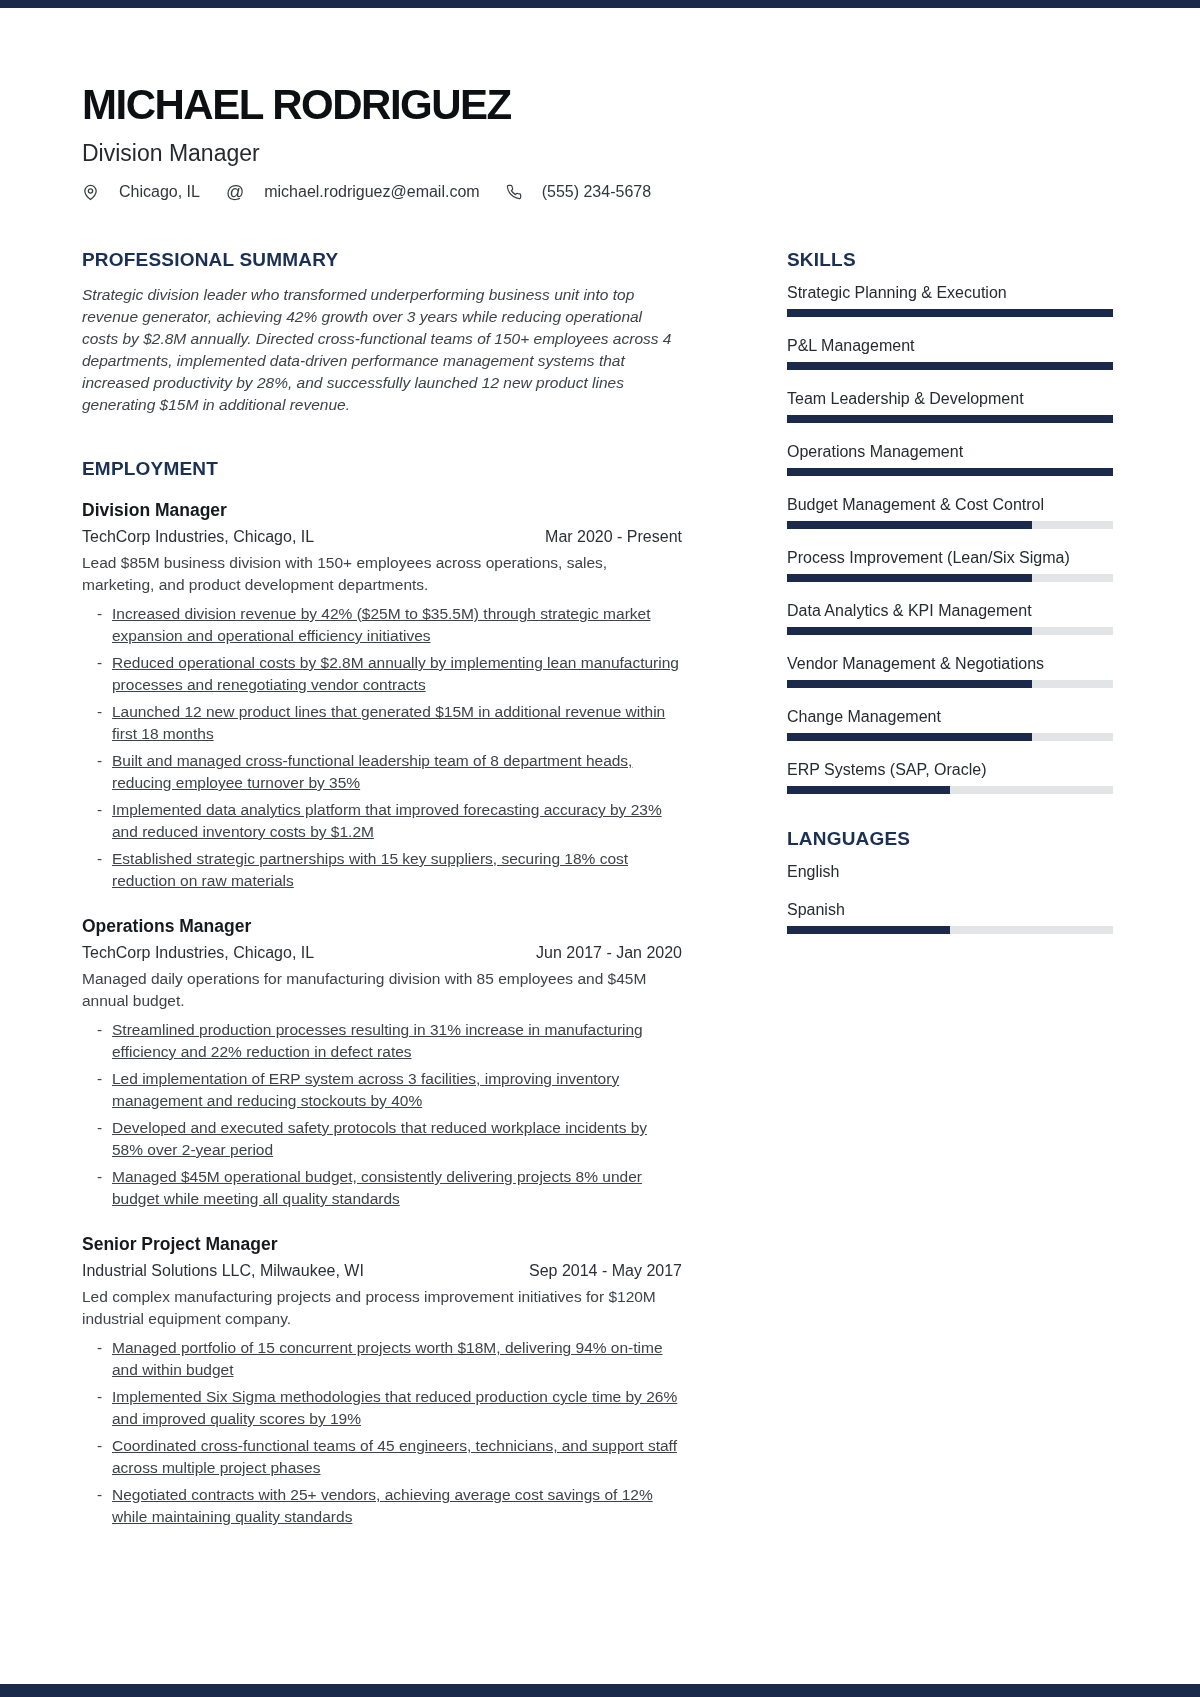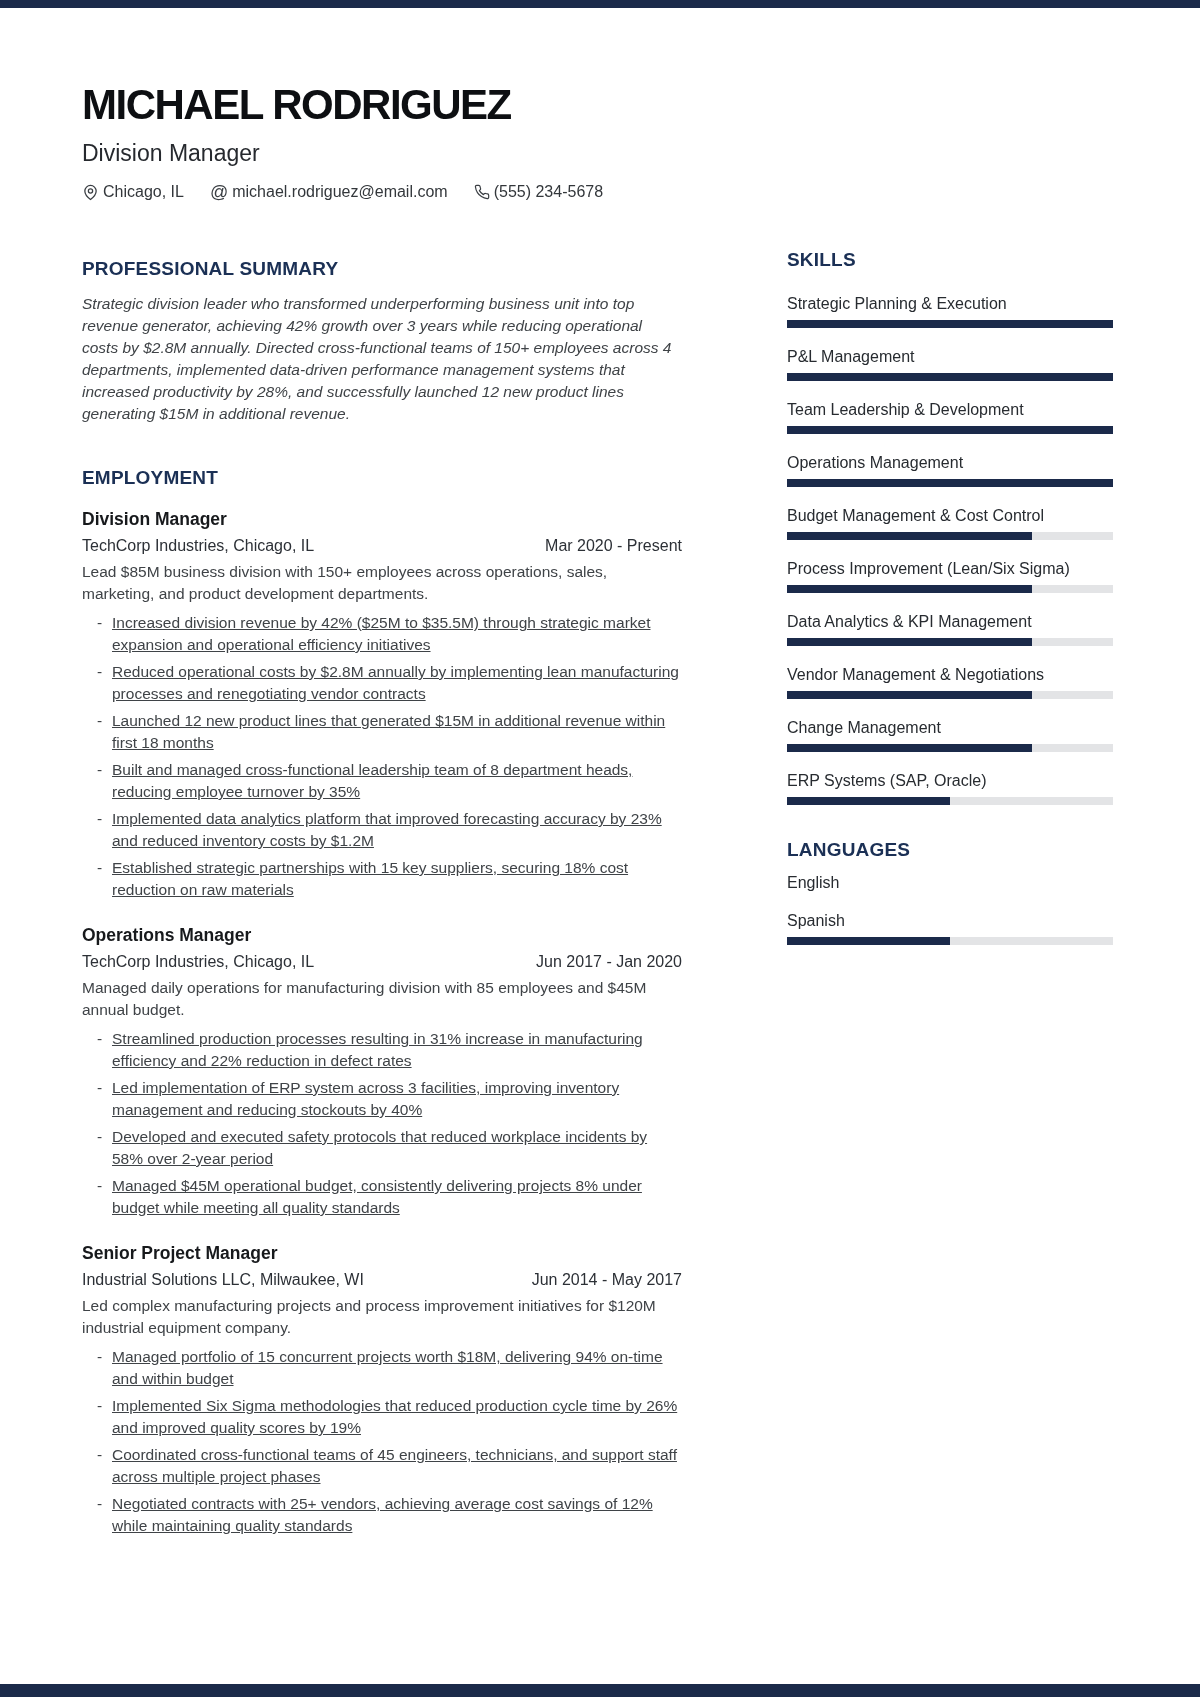--- a/index.html
+++ b/index.html
@@ -23,33 +23,33 @@
 
   .page { padding:84px 87px 0 82px; }
 
   
   .name {
     font-size:42px; line-height:1.0; font-weight:700;
     letter-spacing:-1.5px; color:#0d0f12;
   }
   .job-headline { margin-top:14px; font-size:23px; color:#26292e; }
   .contact-row { margin-top:16px; display:flex; align-items:center; gap:26px; font-size:16px; color:#33373b; }
-  .contact-item { display:flex; align-items:center; gap:4px; }
+  .contact-item { display:flex; align-items:center; gap:20px; }
   .contact-item svg { display:block; stroke:#3a3e43; fill:none; stroke-width:1.8; stroke-linecap:round; stroke-linejoin:round; }
   .at-glyph { font-size:18px; font-weight:500; color:#3a3e43; line-height:1; }
 
   
   .columns { display:flex; margin-top:48px; }
   .col-left { width:600px; flex:0 0 600px; }
   .col-right { width:326px; flex:0 0 326px; margin-left:105px; }
 
   .section-heading {
     font-size:19px; font-weight:700; color:var(--heading); letter-spacing:0.2px;
   }
-  .section { margin-top:9px; }
+  .section { margin-top:0; }
   .section + .section { margin-top:42px; }
 
   .summary-text { margin-top:13px; font-size:15.5px; line-height:22px; color:#3f4347;font-style:italic; }
 
   
   .job { margin-top:18px; }
   .job + .job { margin-top:22px; }
   .job-title { font-size:17.5px; font-weight:700; color:#17191c; line-height:24px; }
   .job-meta { display:flex; justify-content:space-between; align-items:baseline; margin-top:3px; font-size:16px; color:#2c3036; line-height:23px; }
   .job-desc { margin-top:4px; font-size:15.5px; line-height:22px; color:#3f4347; }
@@ -59,21 +59,21 @@
     font-size:15.5px; line-height:22px; color:#3f4347;text-decoration:underline;
   }
   .job-bullets li::before { content:"-"; position:absolute; left:15px; top:0; }
 
   
   .skill-row { margin-top:0; }
   .skill-label { font-size:16px; color:#272b30; line-height:22px; }
   .bar-track { margin-top:5px; width:100%; height:8px; background:var(--track); }
   .bar-fill { height:8px; background:var(--navy); }
   .skill-row { margin-bottom:18px; }
-  .skills-list { margin-top:22px; }
+  .skills-list { margin-top:11px; }
 
   .languages-section { margin-top:34px; }
   .lang-list { margin-top:11px; }
   .lang-row { margin-bottom:16px; }
 </style>
 </head>
 <body>
 
 <div class="edge-bar top"></div>
 
@@ -157,21 +157,21 @@
 
                   <li><span>Managed $45M operational budget, consistently delivering projects 8% under budget while meeting all quality standards</span></li>
 
               </ul>
             </article>
 
             <article class="job">
               <h3 class="job-title">Senior Project Manager</h3>
               <div class="job-meta">
                 <span>Industrial Solutions LLC, Milwaukee, WI</span>
-                <span>Jun 2014 - May 2017</span>
+                <span>Sep 2014 - May 2017</span>
               </div>
               <p class="job-desc">Led complex manufacturing projects and process improvement initiatives for $120M industrial equipment company.</p>
               <ul class="job-bullets">
 
                   <li><span>Managed portfolio of 15 concurrent projects worth $18M, delivering 94% on-time and within budget</span></li>
 
                   <li><span>Implemented Six Sigma methodologies that reduced production cycle time by 26% and improved quality scores by 19%</span></li>
 
                   <li><span>Coordinated cross-functional teams of 45 engineers, technicians, and support staff across multiple project phases</span></li>
 

